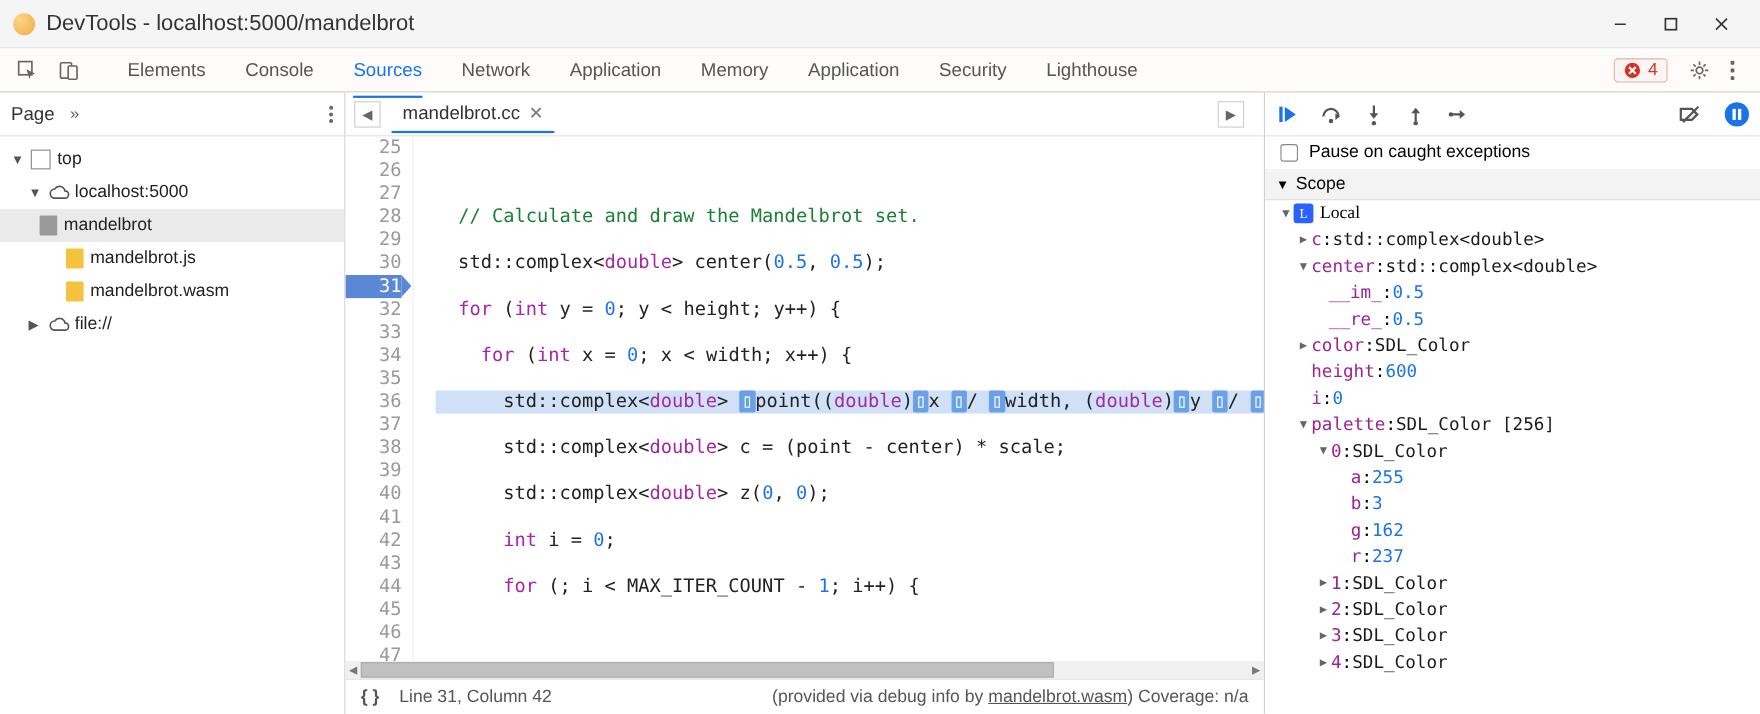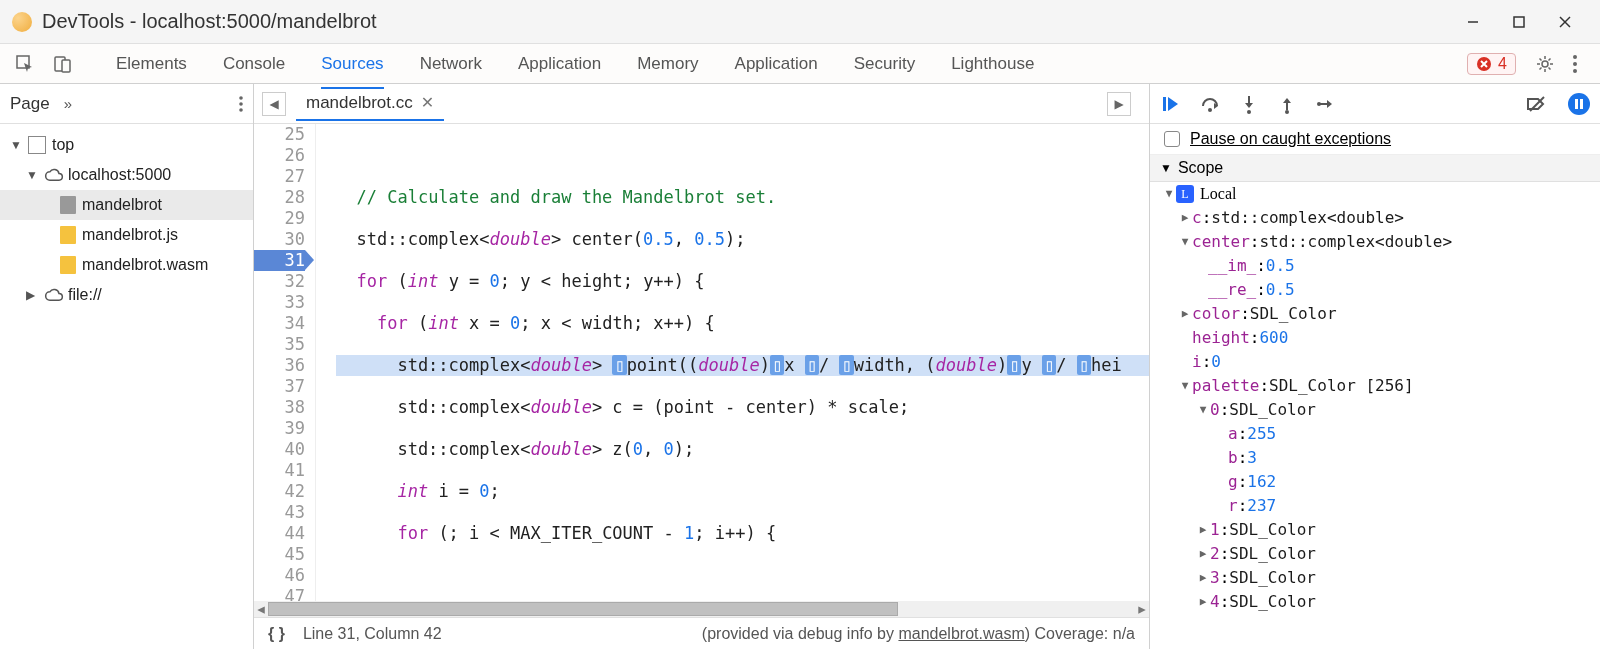--- a/index.html
+++ b/index.html
@@ -18,21 +18,21 @@
 .tabs { display: flex; gap: 36px; margin-left: 30px; flex: 1; align-items: center; }
 .tab { color: #555; padding: 8px 0; cursor: pointer; font-size: 17px; }
 .tab.active { color: #1a73e8; position: relative; }
 .tab.active::after { content:''; position:absolute; left:0; right:0; bottom:-7px; height:2px; background:#1a73e8; }
 .errbadge { display:flex; align-items:center; gap:6px; border:1px solid #e0b0b0; background:#fff4f4; border-radius:4px; padding:1px 8px; color:#d93025; font-size:16px; margin-right:14px;}
 .errbadge svg { width:16px; height:16px; }
 .toolbar .gear, .toolbar .kebab { width:30px; display:flex; justify-content:center; color:#666; }
 
 
 .main { display:flex; height: calc(649px - 44px - 40px); }
-.filepanel { width: 254px; border-right:1px solid #d0d0d0; display:flex; flex-direction:column; }
+.filepanel { width: 314px; border-right:1px solid #d0d0d0; display:flex; flex-direction:column; }
 .filepanel-head { height:40px; border-bottom:1px solid #e0e0e0; display:flex; align-items:center; padding:0 10px; }
 .filepanel-head .lbl { font-size:17px; color:#333; }
 .filepanel-head .chev { margin-left:14px; color:#555; }
 .filepanel-head .sp { flex:1; }
 .filepanel-head .kebab2 { color:#666; }
 .filetree { flex:1; padding:6px 0; overflow:auto; }
 .treerow { display:flex; align-items:center; height:30px; padding-left:10px; gap:6px; cursor:pointer; }
 .treerow.sel { background:#eaeaea; }
 .treerow .tri { width:12px; color:#555; font-size:12px; }
 .fi { width:18px; height:18px; }
@@ -52,38 +52,38 @@
 .editor { flex:1; display:flex; overflow:hidden; font-family: Menlo, Consolas, monospace; font-size:17px; line-height:21px; position:relative; }
 .gutter { width:62px; text-align:right; color:#999; padding-right:10px; background:#fff; border-right:1px solid #eee; }
 .gutter div { height:21px; }
 .gut-hi { background:#5a87d6; color:#fff; position:relative; }
 .gut-hi::after { content:''; position:absolute; right:-9px; top:0; border-top:10.5px solid transparent; border-bottom:10.5px solid transparent; border-left:9px solid #5a87d6; }
 .code { flex:1; overflow:hidden; white-space:pre; padding-left:20px; color:#222; }
 .code div { height:21px; }
 .code .hl { background:#cfe0f7; }
 .cm { color:#1a7f37; }
 .kw { color:#a626a4; }
-.ty { color:#a626a4;font-style:italic; }
+.ty { color:#a626a4; }
 .nm { color:#1a73e8; }
 .tok { background:#6aa0e8; color:#fff; padding:0 2px; border-radius:2px; }
 .hscroll { height:16px; background:#f0f0f0; display:flex; align-items:center; }
 .hscroll .thumb { height:14px; background:#c0c0c0; border:1px solid #aaa; }
 .status { height:32px; border-top:1px solid #e0e0e0; display:flex; align-items:center; padding:0 14px; font-size:16px; color:#555; }
 .status .braces { margin-right:18px; font-weight:bold; }
 .status .sp { flex:1; }
 .status .ln { text-decoration:underline; }
 
 
 .dbg { width:450px; display:flex; flex-direction:column; font-size:16px; overflow:hidden; }
 .dbg-tb { height:40px; border-bottom:1px solid #e0e0e0; display:flex; align-items:center; padding:0 10px; gap:20px; }
 .dbg-tb .ico { color:#555; display:flex; }
 .dbg-tb .ico.blue { color:#1a73e8; }
 .dbg-tb .ico.active { background:#1a73e8; color:#fff; border-radius:50%; width:22px; height:22px; display:flex; align-items:center; justify-content:center; }
 .dbg-tb .sp { flex:1; }
-.dbg-row { display:flex; align-items:center; padding:6px 14px; gap:10px; border-bottom:1px solid #eee;text-decoration:underline; }
+.dbg-row { display:flex; align-items:center; padding:6px 14px; gap:10px; border-bottom:1px solid #eee; }
 .dbg-row .chk { width:16px; height:16px; border:1.5px solid #888; border-radius:3px; }
 .scope-hdr { background:#f3f3f3; padding:4px 10px; display:flex; align-items:center; border-bottom:1px solid #e0e0e0; }
 .scope-hdr .tri { font-size:12px; margin-right:6px; }
 .scope-body { flex:1; overflow:auto; font-family: Menlo, Consolas, monospace; font-size:16px; line-height:24px; }
 .srow { display:flex; align-items:center; padding:0 8px; white-space:nowrap; }
 .srow .ind { display:inline-block; }
 .srow .tri2 { width:14px; font-size:11px; color:#666; text-align:center; }
 .srow .badge { background:#2962ff; color:#fff; border-radius:3px; width:18px; height:18px; font-size:12px; display:inline-flex; align-items:center; justify-content:center; margin-right:6px; font-family:'Segoe UI'; }
 .srow .key { color:#9b2393; }
 .srow .val { color:#1a1a1a; }
@@ -185,21 +185,21 @@
         </div>
       <div class="treerow" style="padding-left:26px">
           <span class="tri">▼</span>
           <span class="fi cloud">
             <svg viewBox="0 0 24 24">
               <path d="M7 17a5 5 0 010-10 6 6 0 0111 2 4 4 0 010 8H7z" fill="none" stroke="#555" stroke-width="1.8"></path>
             </svg>
           </span>
           <span class="txt">localhost:5000</span>
         </div>
-      <div class="treerow sel" style="padding-left:60px">
+      <div class="treerow sel" style="padding-left:36px">
           <span class="fi doc"></span>
           <span class="txt">mandelbrot</span>
         </div>
       <div class="treerow" style="padding-left:60px">
           <span class="fi doc y"></span>
           <span class="txt">mandelbrot.js</span>
         </div>
       <div class="treerow" style="padding-left:60px">
           <span class="fi doc y"></span>
           <span class="txt">mandelbrot.wasm</span>

